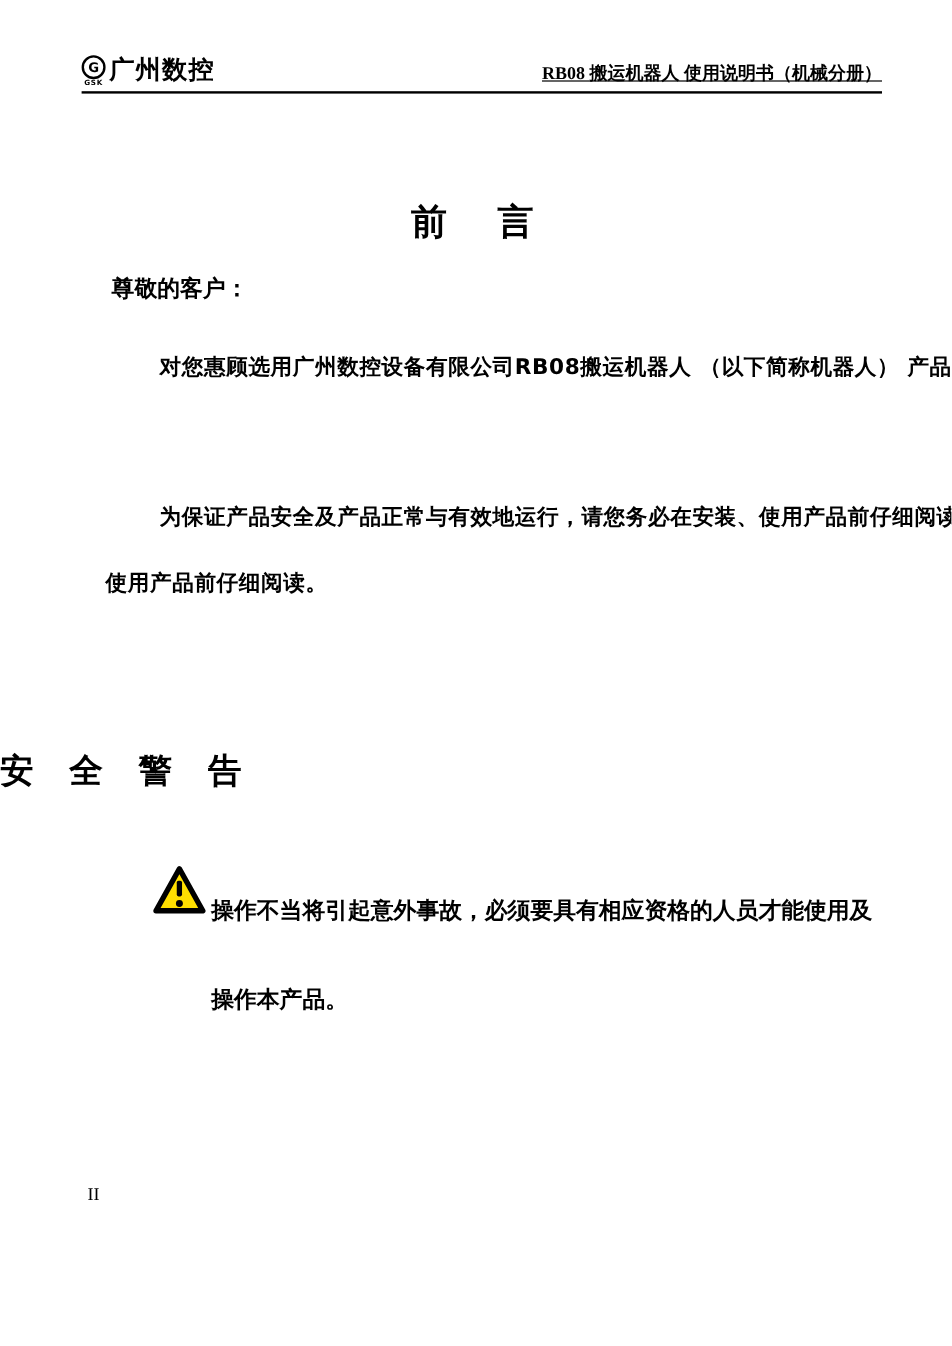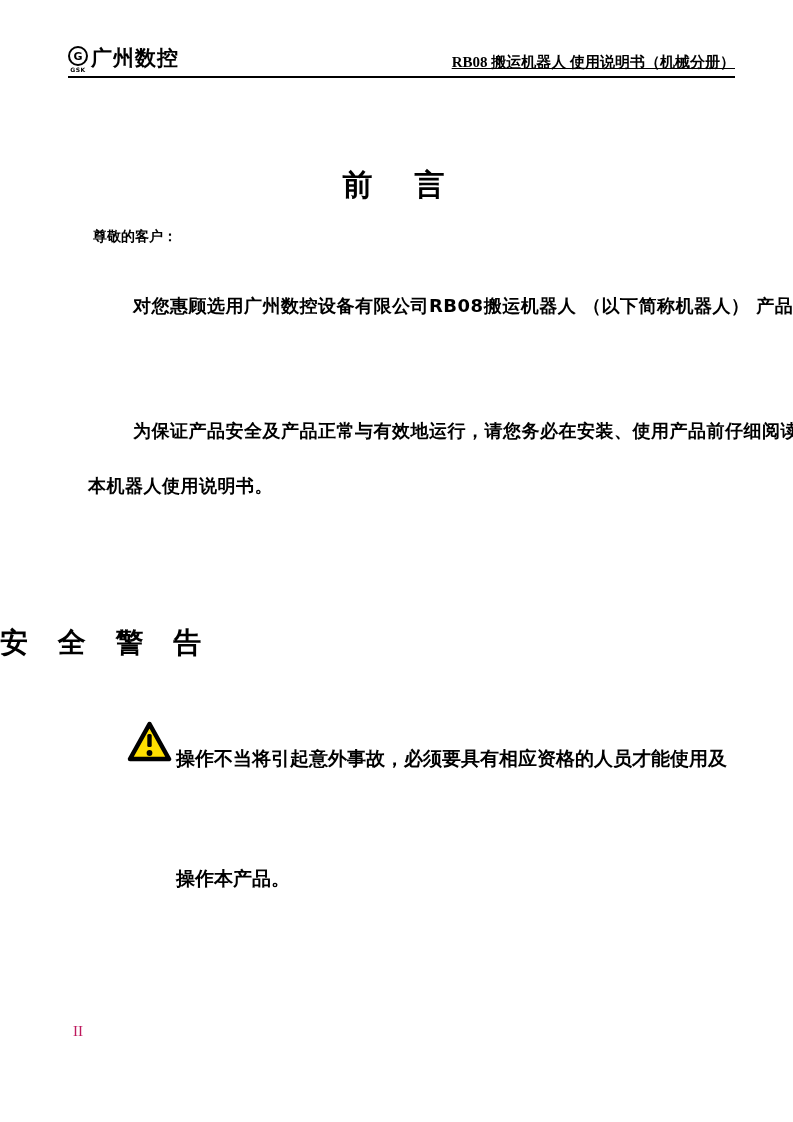--- a/index.html
+++ b/index.html
@@ -85,21 +85,21 @@
     font-size: 30px;
     font-weight: 600;
     letter-spacing: 6px;
     white-space: pre;
     margin-top: 37px;
   }
   .salutation {
     position: absolute;
     left: 93px;
     top: 228px;
-    font-size: 14px;
+    font-size: 19px;
     font-weight: bold;
   }
   .body-line {
     position: absolute;
     font-size: 18px;
     font-weight: 600;
     white-space: pre;
     letter-spacing: 0.5px;
   }
   .p1l1 { left: 133px; top: 294px; }
@@ -126,30 +126,30 @@
     width: 45px;
     height: 44px;
   }
   .warn-line {
     position: absolute;
     font-size: 19px;
     font-weight: bold;
     white-space: pre;
   }
   .wl1 { left: 176px; top: 746px; }
-  .wl2 { left: 176px; top: 820px; margin-top: 46px; }
+  .wl2 { left: 176px; top: 820px; }
 
   
   .page-number {
     position: absolute;
     left: 73px;
-    top: 1023px;
+    top: 988px;
     font-family: "Liberation Serif", serif;
     font-size: 15px;
-    color: #be185d;
+    color: #000000;
   }
 </style>
 </head>
 <body>
 
 <div class="page">
 
   <div class="header">
     <div class="logo">
       <span class="logo-mark">
@@ -161,21 +161,21 @@
     <div class="doc-title">RB08 搬运机器人 使用说明书（机械分册）</div>
   </div>
 
   <div class="preface-title">前　言</div>
 
   <div class="salutation">尊敬的客户：</div>
 
   <div class="body-line p1l1">对您惠顾选用广州数控设备有限公司RB08搬运机器人 （以下简称机器人） 产品，</div>
 
   <div class="body-line p2l1">为保证产品安全及产品正常与有效地运行，请您务必在安装、使用产品前仔细阅读</div>
-  <div class="body-line p2l2">本机器人使用说明书。</div>
+  <div class="body-line p2l2">使用产品前仔细阅读。</div>
 
   <div class="safety-title">安 全 警 告</div>
 
   <svg class="warning-icon" viewBox="0 0 45 44" xmlns="http://www.w3.org/2000/svg" aria-hidden="true">
     <path d="M22.5 4 L42 39 L3 39 Z" fill="#ffdf00" stroke="#000000" stroke-width="4.5" stroke-linejoin="round"></path>
     <rect x="20.3" y="14" width="4.4" height="13" rx="1.5" fill="#000000"></rect>
     <circle cx="22.5" cy="33" r="2.9" fill="#000000"></circle>
   </svg>
 
   <div class="warn-line wl1">操作不当将引起意外事故，必须要具有相应资格的人员才能使用及</div>

